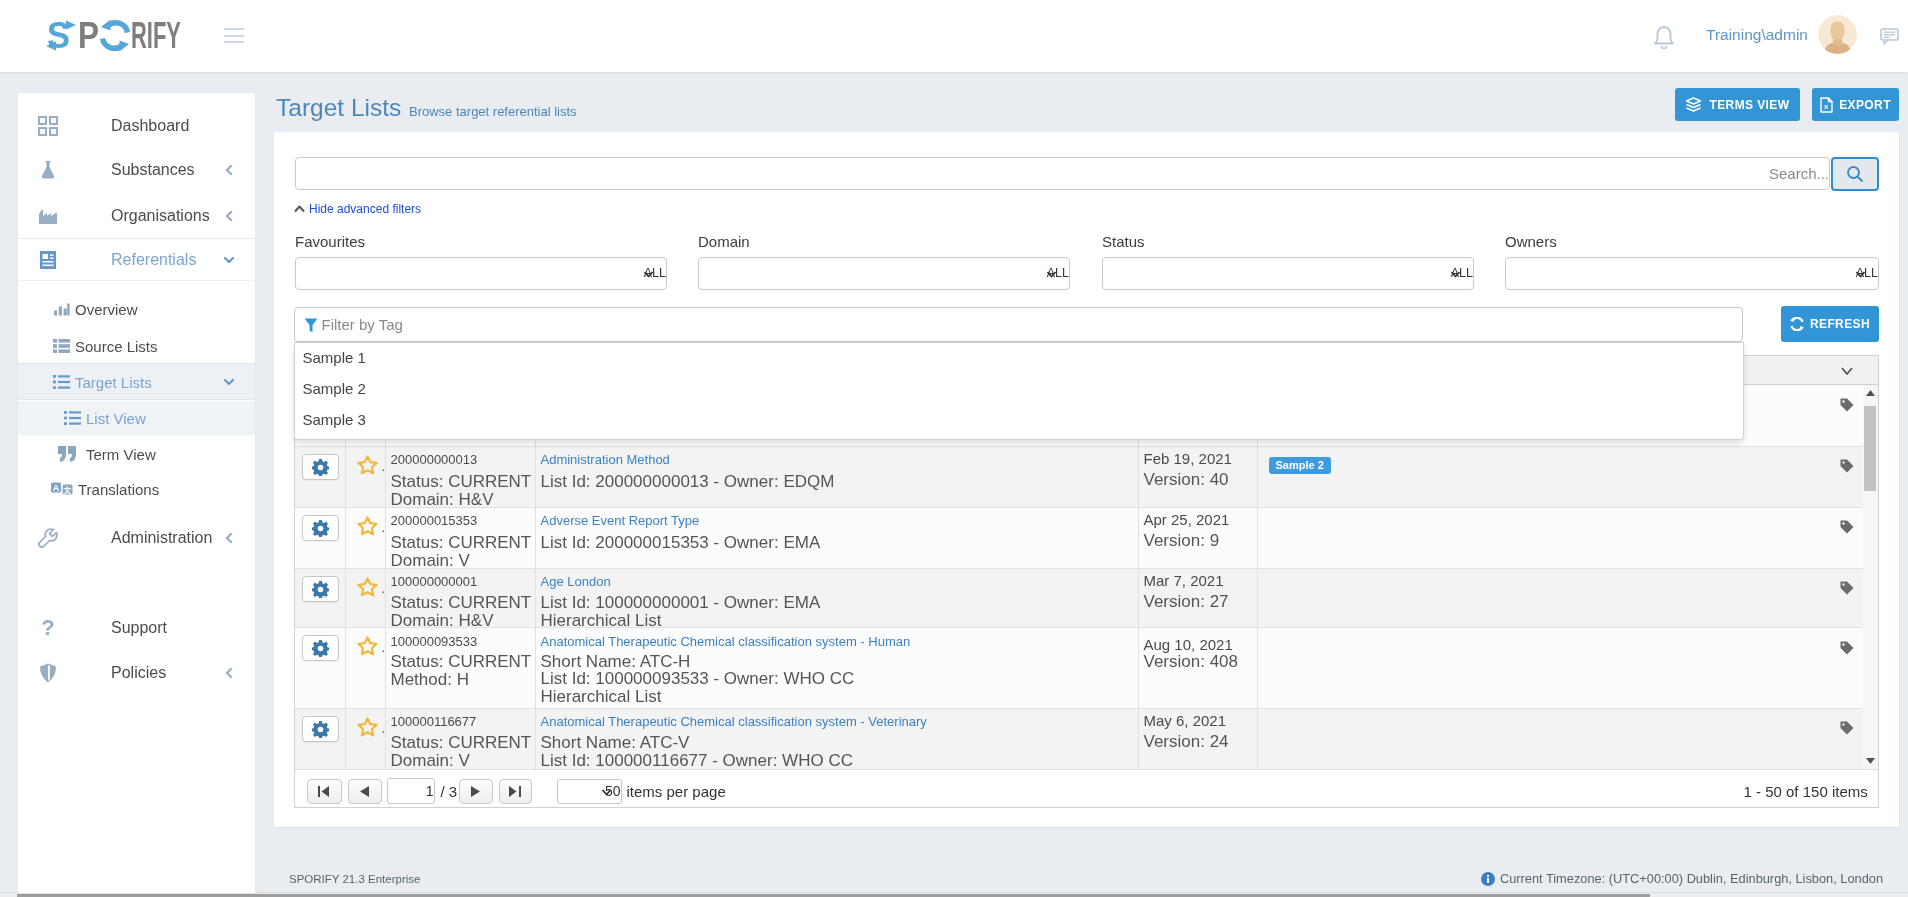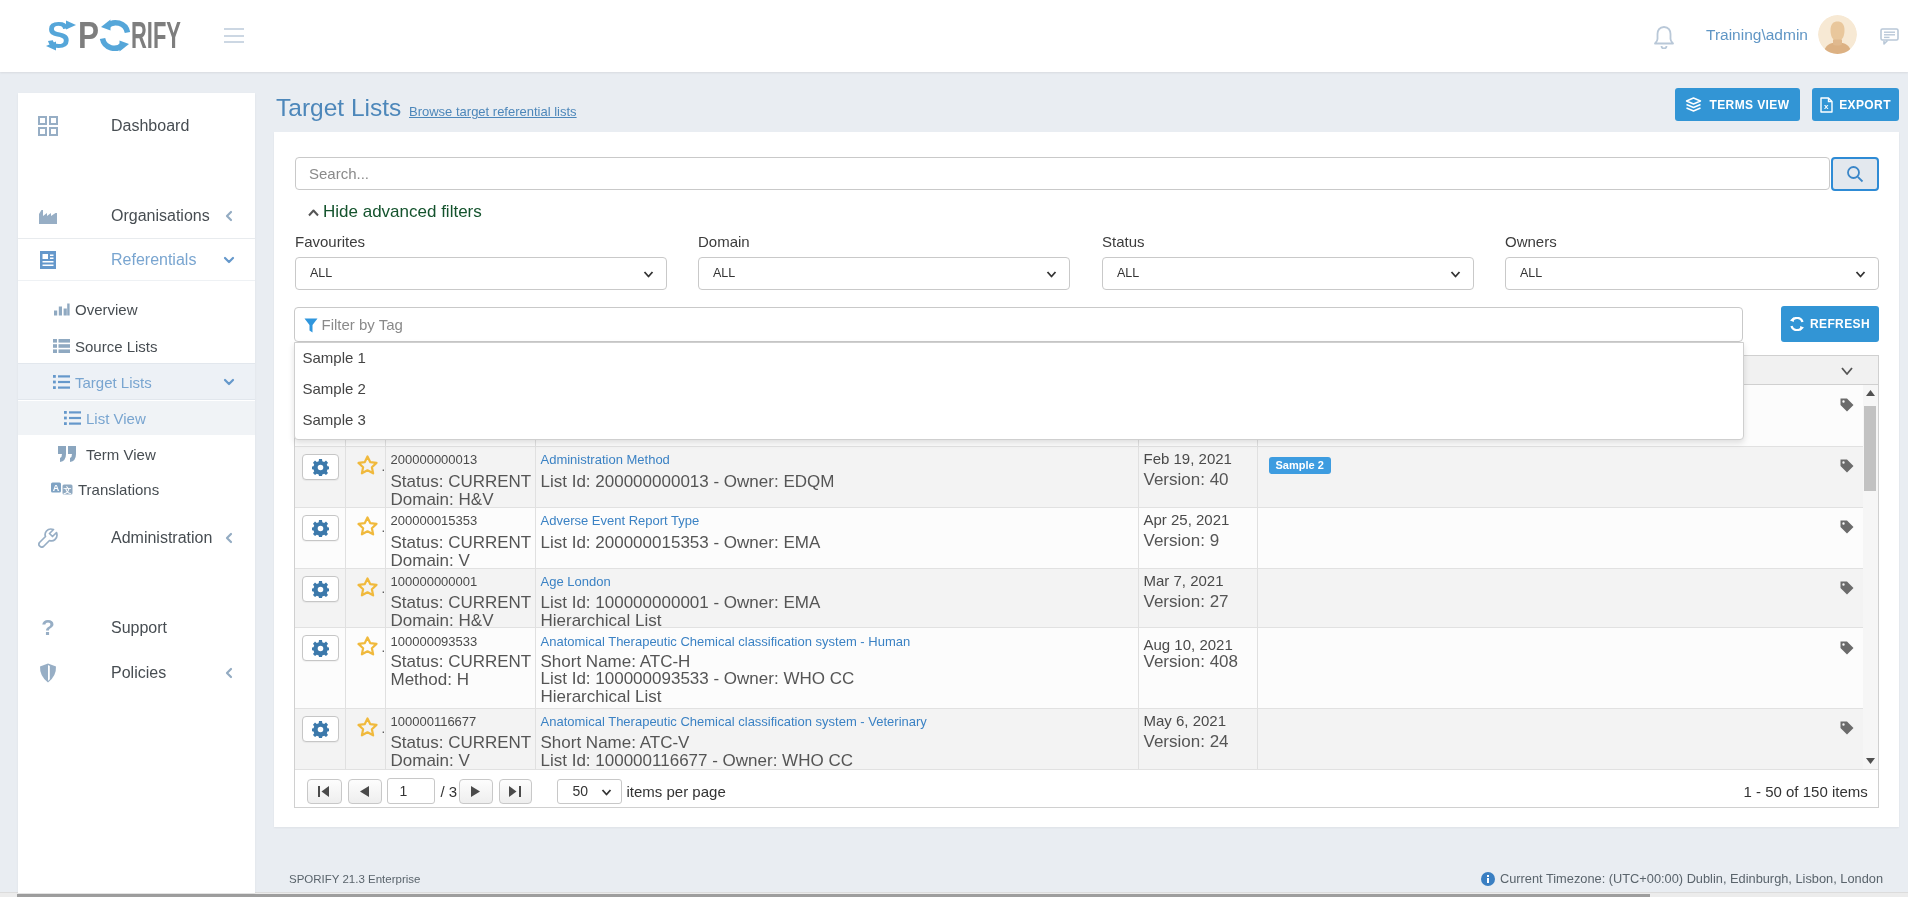--- a/index.html
+++ b/index.html
@@ -16,27 +16,27 @@
 .mi { position:absolute; left:0; width:237px; height:45px; }
 .mi .ic { position:absolute; left:20px; top:50%; transform:translateY(-50%); width:20px; height:20px; }
 .mi .tx { position:absolute; left:49px; top:50%; transform:translateY(-50%); font-size:16px; color:#474d52;margin-left:44px; }
 .ch { position:absolute; left:205px; top:50%; transform:translateY(-50%); width:12px; height:12px; }
 .smi { position:absolute; left:0; width:237px; height:36px;text-decoration:underline; }
 .smi .ic { position:absolute; left:35px; top:50%; transform:translateY(-50%); width:17px; height:17px; }
 .smi .tx { position:absolute; left:57px; top:50%; transform:translateY(-50%); font-size:15px; color:#474d52; }
 .blue-t { color:#79a5d0 !important; }
 
 #ptitle { position:absolute; left:276px; top:94px; font-size:24.5px; color:#4d87ba; }
-#psub { position:absolute; left:409px; top:104px; font-size:13px; color:#4d87ba;text-decoration:underline; }
+#psub { position:absolute; left:409px; top:104px; font-size:13px; color:#4d87ba; }
 .bluebtn { position:absolute; background:#3295d5; border-radius:3px; color:#fff; font-weight:bold; font-size:12px; display:flex; align-items:center; justify-content:center; letter-spacing:.4px; }
 
-#card { position:absolute; left:274px; top:132px; width:1625px; height:695px; background:#fff; box-shadow:0 1px 2px rgba(0,0,0,.05); }
+#card { position:absolute; left:274px; top:132px; width:1625px; height:695px; background:#fff; box-shadow:0 1px 2px rgba(0,0,0,.05);text-align:right; }
 #searchbox { position:absolute; left:21px; top:25px; width:1535px; height:33px; border:1px solid #c9c9c9; border-radius:4px; background:#fff; font-size:15px; color:#8a8a8a; line-height:31px; padding-left:13px; }
 #searchbtn { position:absolute; left:1557px; top:25px; width:48px; height:34px; border:2px solid #2e8bd5; border-radius:4px; background:#e3e8ee; display:flex; align-items:center; justify-content:center; }
-#hidefilters { position:absolute; left:34px; top:70px; font-size:17px; color:#14532d; }
+#hidefilters { position:absolute; left:20px; top:70px; font-size:12px; color:#1d4ed8; }
 .flabel { position:absolute; top:101px; font-size:15px; color:#3c3c3c; }
 .fselect { position:absolute; top:125px; height:33px; border:1px solid #c9c9c9; border-radius:4px; background:#fff; font-size:12.5px; color:#333; line-height:31px; padding-left:14px; }
 .fselect svg { position:absolute; right:12px; top:11px; }
 #taginput { position:absolute; left:19.5px; top:175px; width:1449px; height:35px; border:1px solid #c9c9c9; border-radius:4px; background:#fff; }
 #refreshbtn { left:1507px; top:174px; width:98px; height:36px; }
 
 #tablebox { position:absolute; left:19.5px; top:223px; width:1585px; height:453px; border:1px solid #d0d0d0; }
 #thead { position:absolute; left:0; top:0; width:1583px; height:29px; background:#f1f1f1; border-bottom:1px solid #d0d0d0; }
 #tbody { position:absolute; left:0; top:29px; width:1583px; height:384px; background:#fcfcfc; overflow:hidden; }
 .trow { position:absolute; left:0; width:1583px; border-bottom:1px solid #e1e1e1; }
@@ -129,20 +129,29 @@
     <svg class="ic" viewBox="0 0 20 20">
         <g fill="none" stroke="#97aec5" stroke-width="2">
           <rect x="1" y="1" width="7" height="7"></rect>
           <rect x="12" y="1" width="7" height="7"></rect>
           <rect x="1" y="12" width="7" height="7"></rect>
           <rect x="12" y="12" width="7" height="7"></rect>
         </g>
       </svg>
     <div class="tx">Dashboard</div>
   </div>
+  <div class="mi" style="top:54px">
+    <svg class="ic" viewBox="0 0 20 20">
+        <path d="M7.5 1 L12.5 1 L12.5 2.5 L11.5 2.5 L11.5 7 L15.8 15.5 Q17 18.5 14 18.5 L6 18.5 Q3 18.5 4.2 15.5 L8.5 7 L8.5 2.5 L7.5 2.5 Z" fill="#97aec5"></path>
+      </svg>
+    <div class="tx">Substances</div>
+    <svg class="ch" viewBox="0 0 12 12">
+        <path d="M8 2 L4 6 L8 10" fill="none" stroke="#93abc2" stroke-width="2.2" stroke-linecap="round" stroke-linejoin="round"></path>
+      </svg>
+  </div>
   <div class="mi" style="top:100px">
     <svg class="ic" viewBox="0 0 20 20">
         <path d="M1 18 L1 8 L3.5 4 L5 4 L5 10 L9 7 L9 10 L13 7 L13 10 L17.5 7 L19 7 L19 18 Z" fill="#97aec5"></path>
       </svg>
     <div class="tx">Organisations</div>
     <svg class="ch" viewBox="0 0 12 12">
         <path d="M8 2 L4 6 L8 10" fill="none" stroke="#93abc2" stroke-width="2.2" stroke-linecap="round" stroke-linejoin="round"></path>
       </svg>
   </div>
   <div class="mi" style="top:145px;height:43px;border-top:1px solid #e8ebee;border-bottom:1px solid #eef1f4;">

